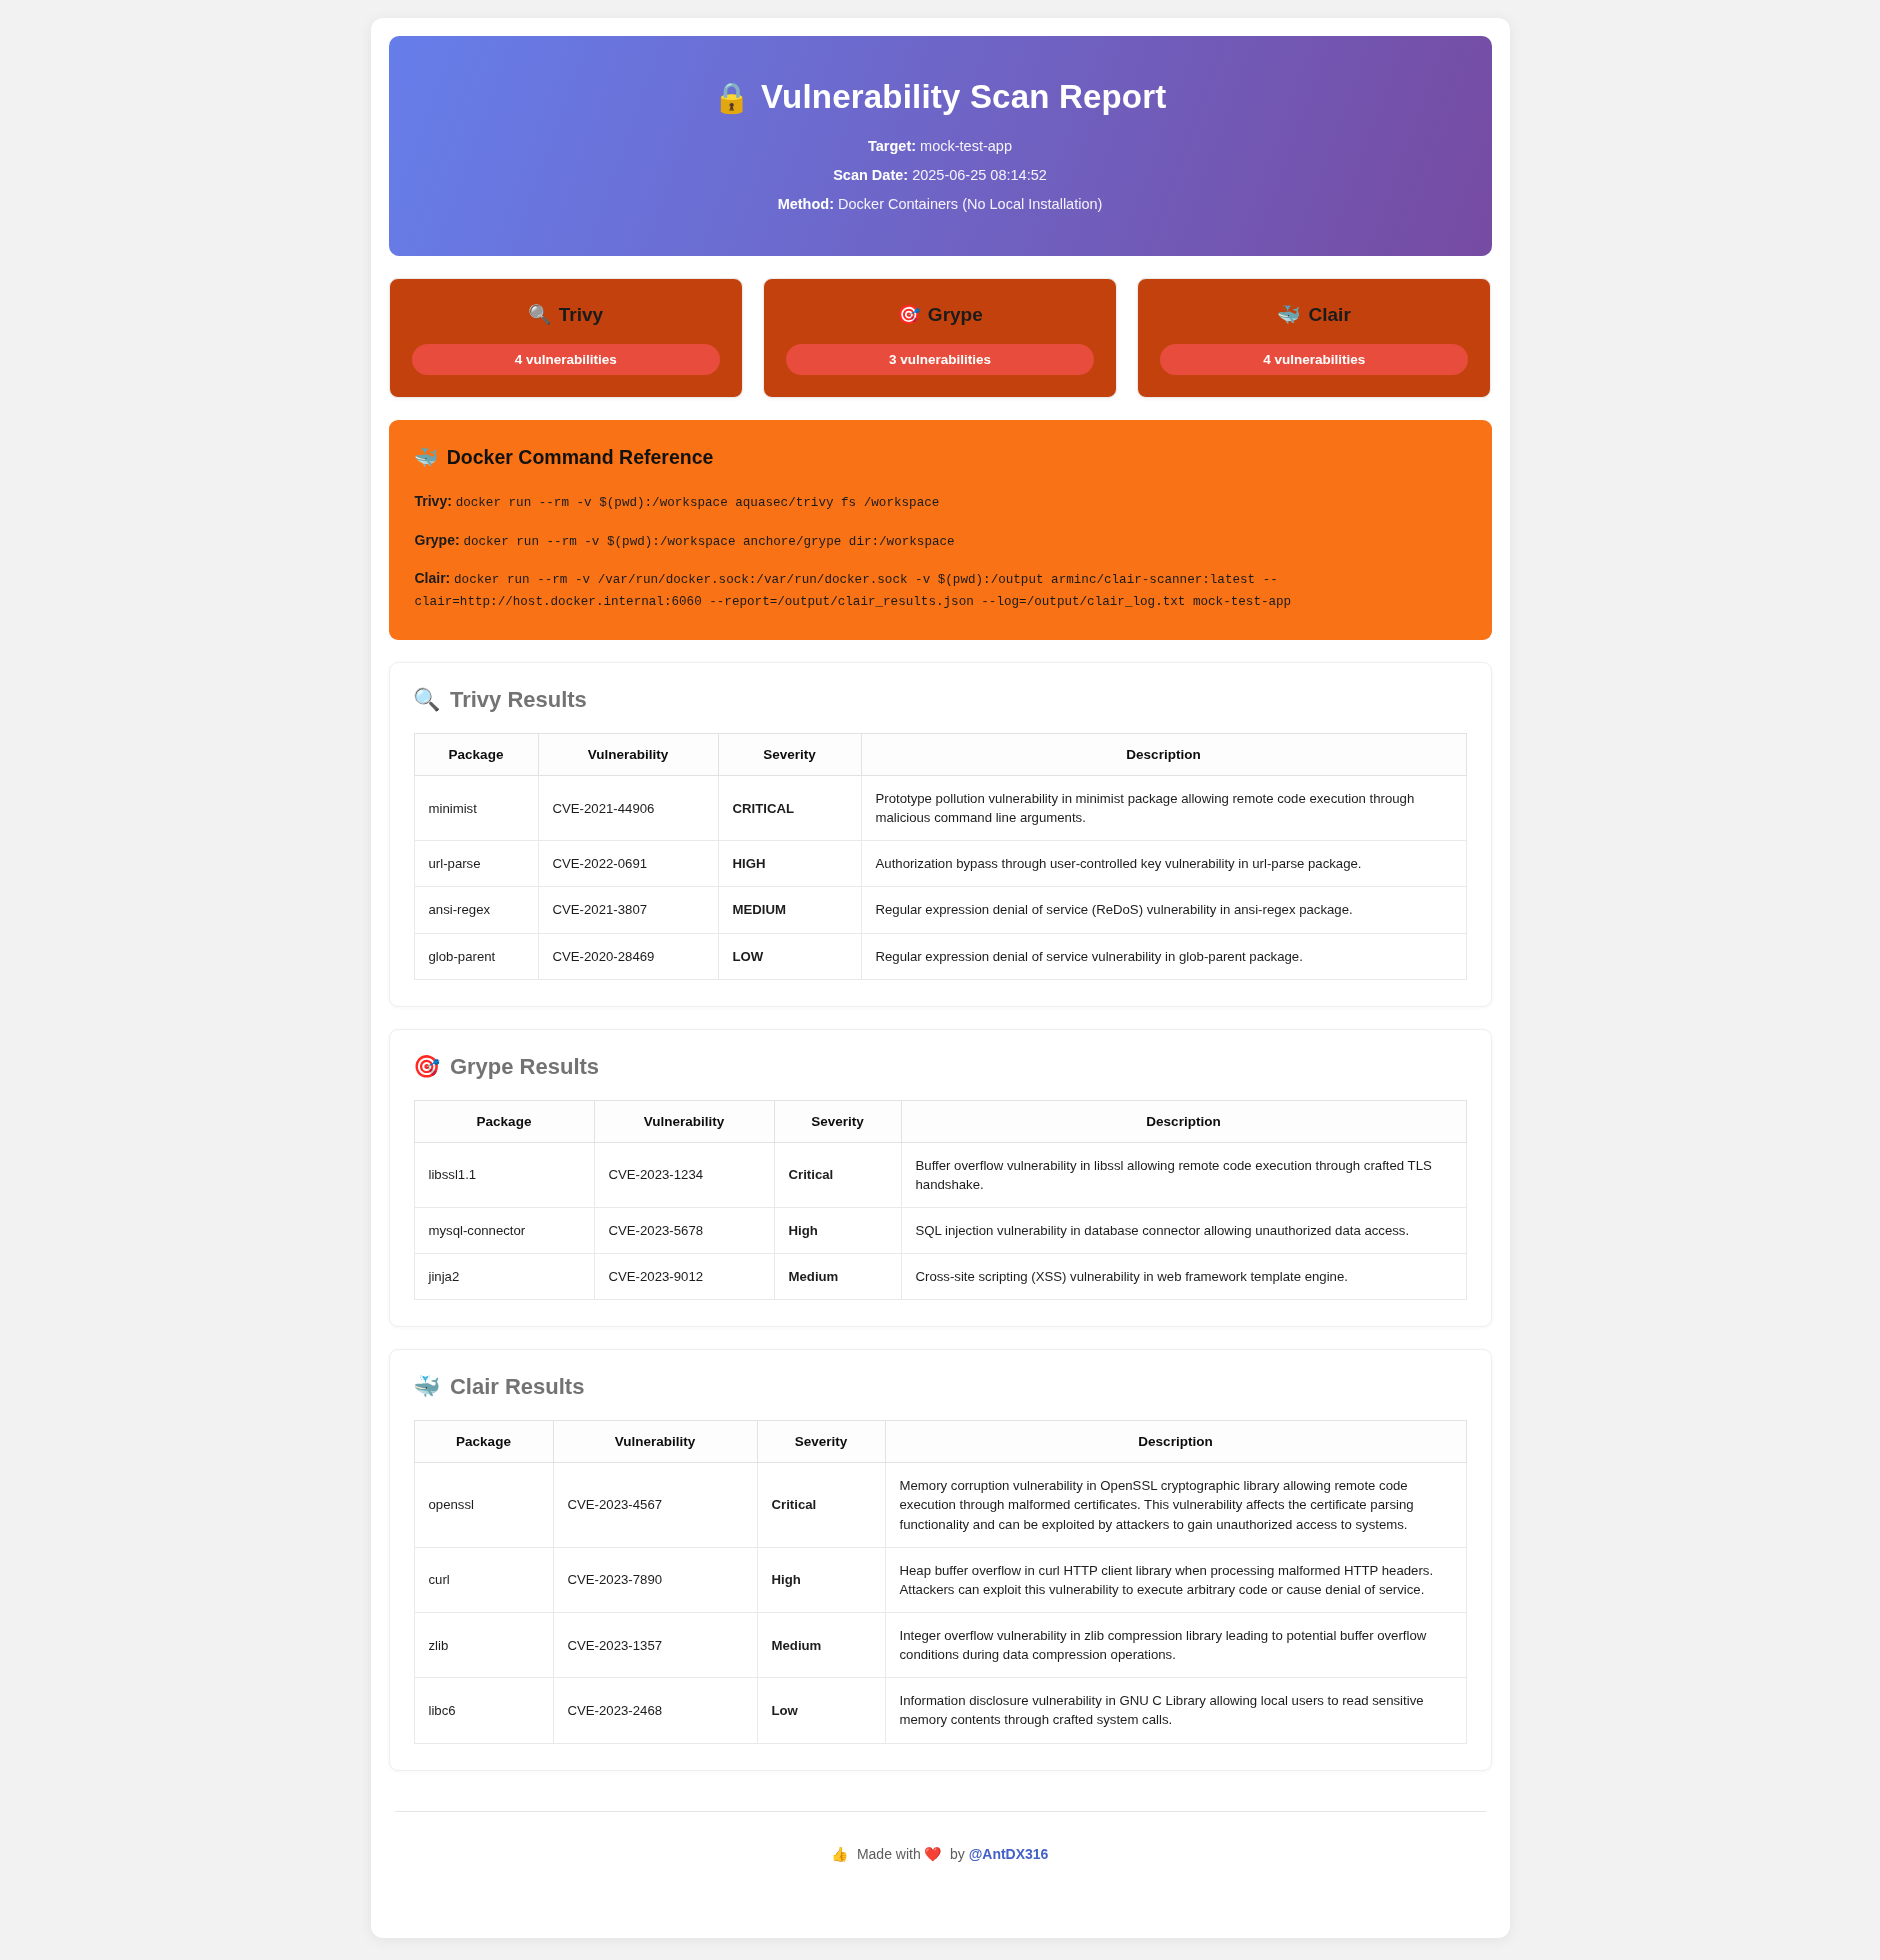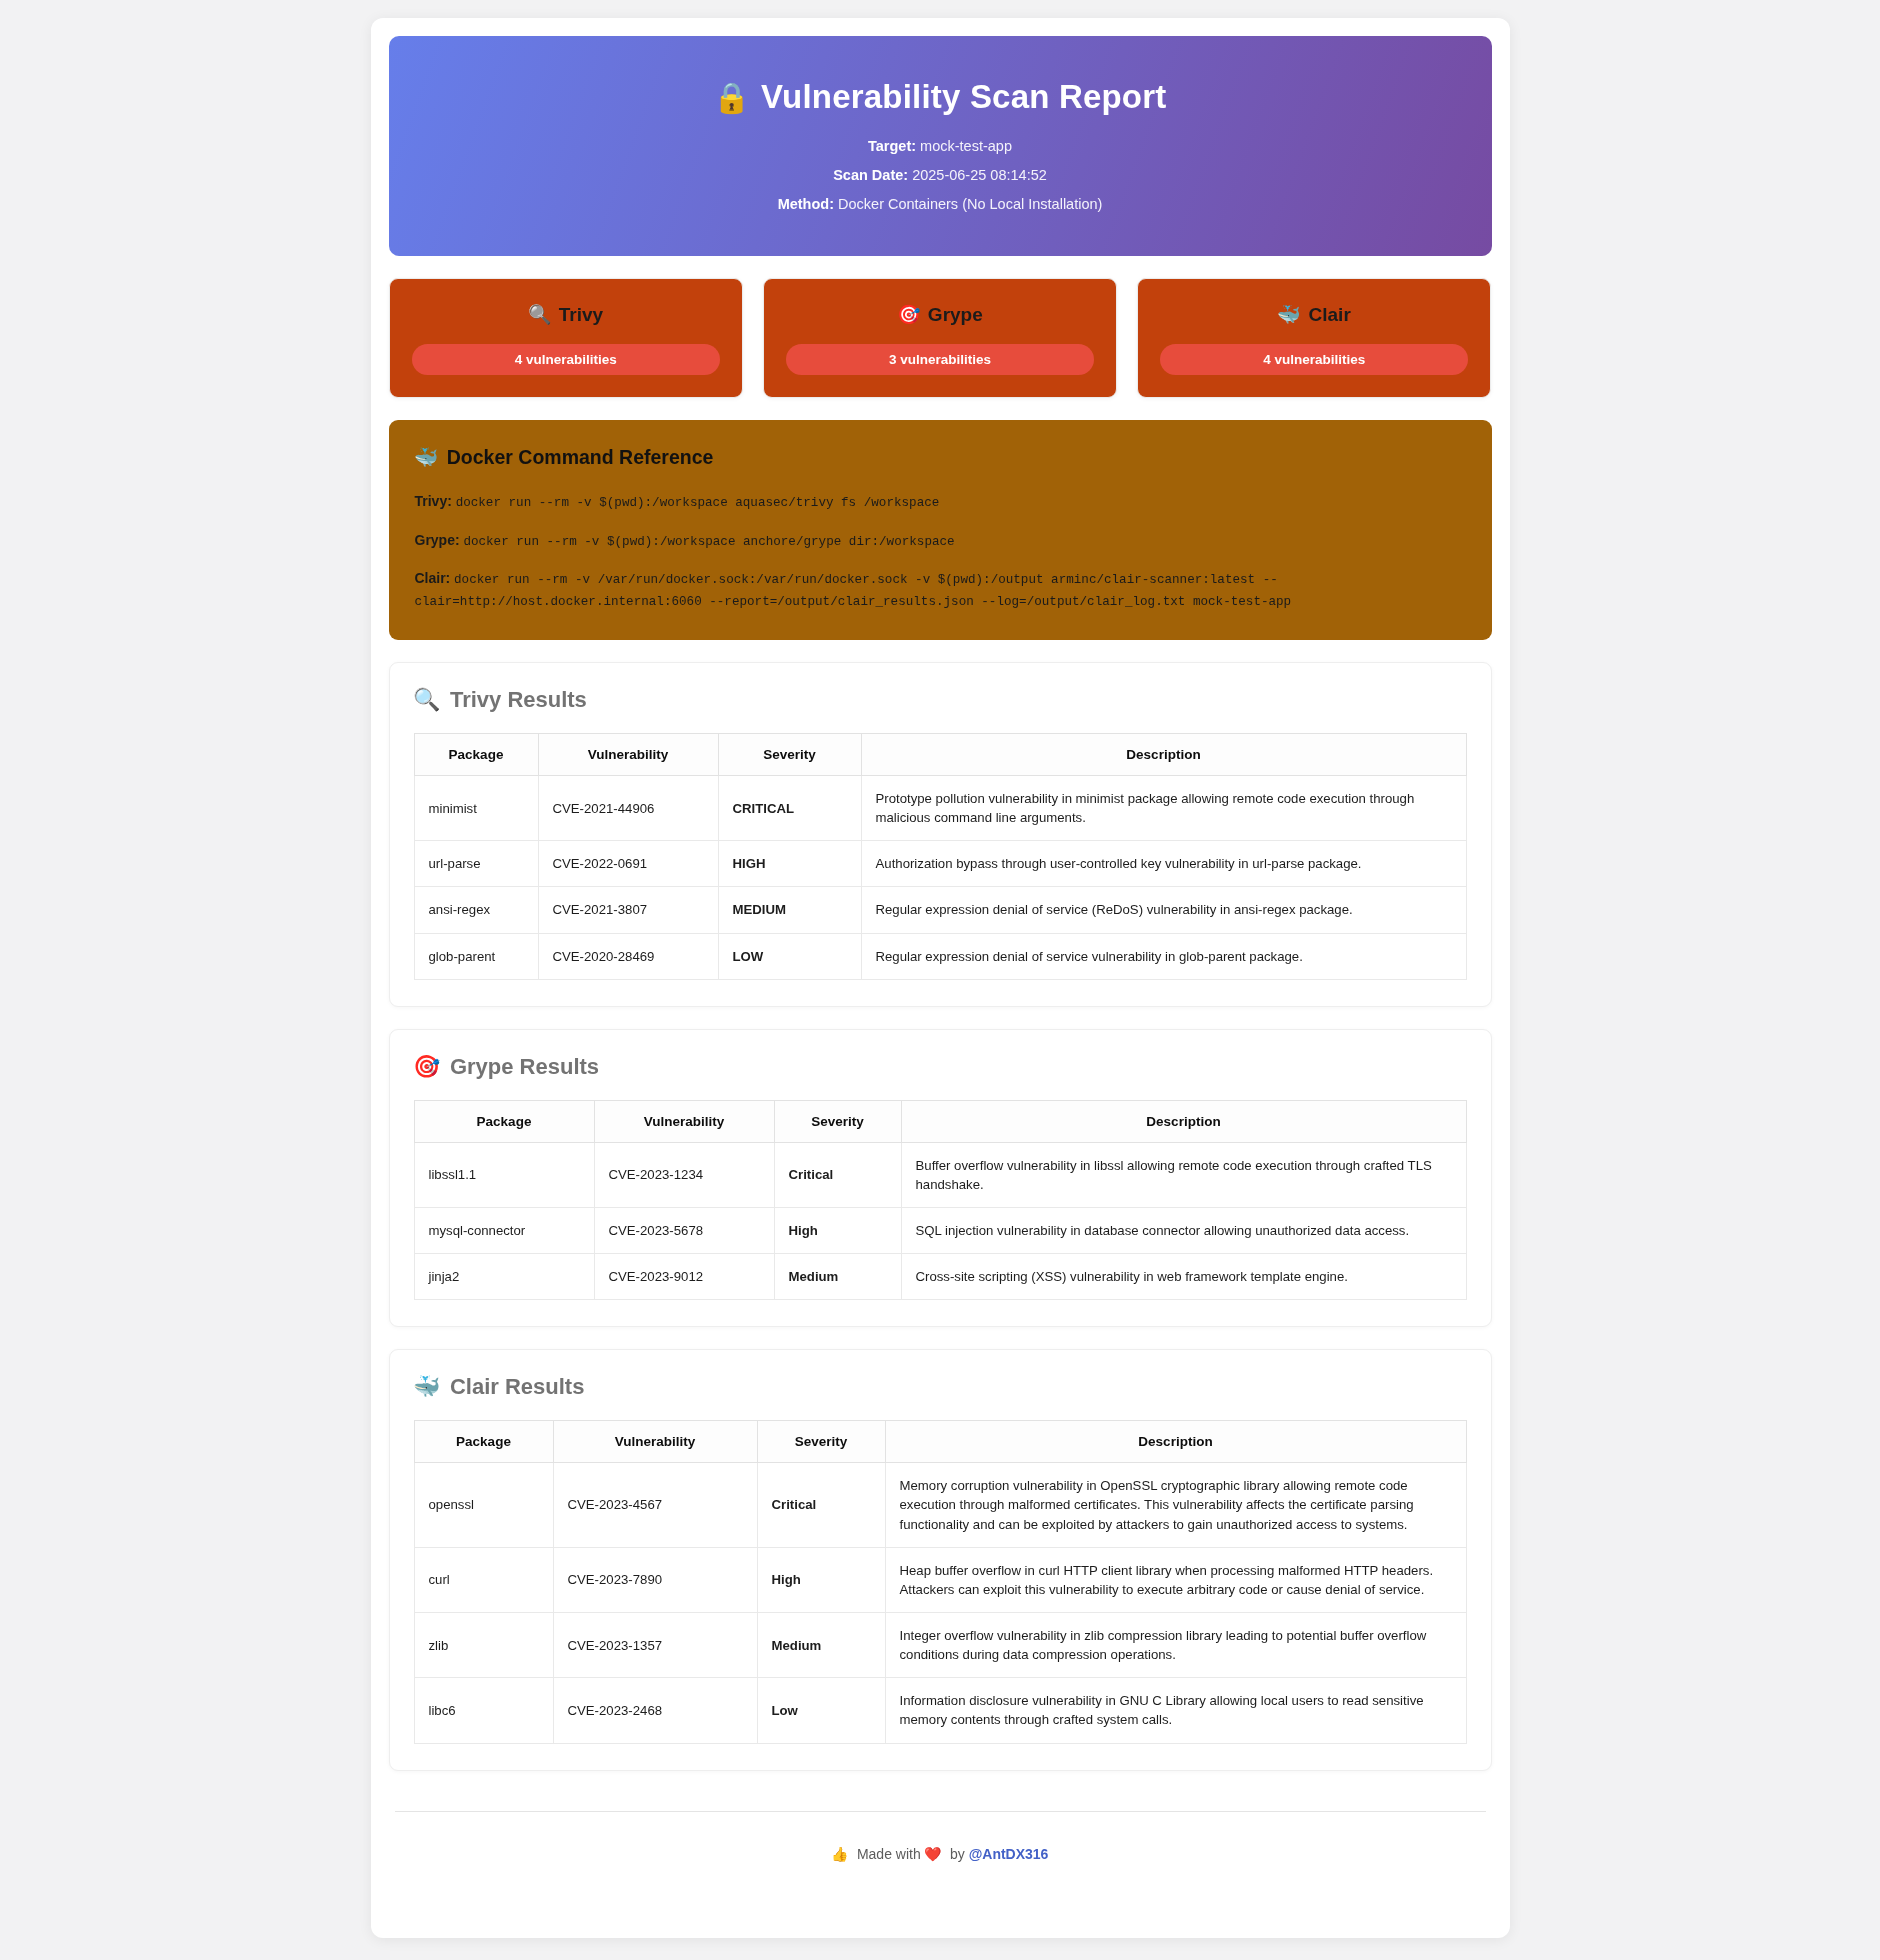--- a/index.html
+++ b/index.html
@@ -75,21 +75,21 @@
     color: #ffffff;
     font-size: 13.5px;
     font-weight: bold;
     border-radius: 16px;
     padding: 8px 10px;
   }
 
   
   .docker-ref {
     margin-top: 22px;
-    background: #a16207;
+    background: #f97316;
     border-radius: 9px;
     padding: 26px 26px 28px 26px;
   }
   .docker-ref-title {
     font-size: 19.5px;
     font-weight: bold;
     color: #111;
     margin: 0 0 22px 0;
   }
   .docker-ref-title .emoji { margin-right: 8px; }

